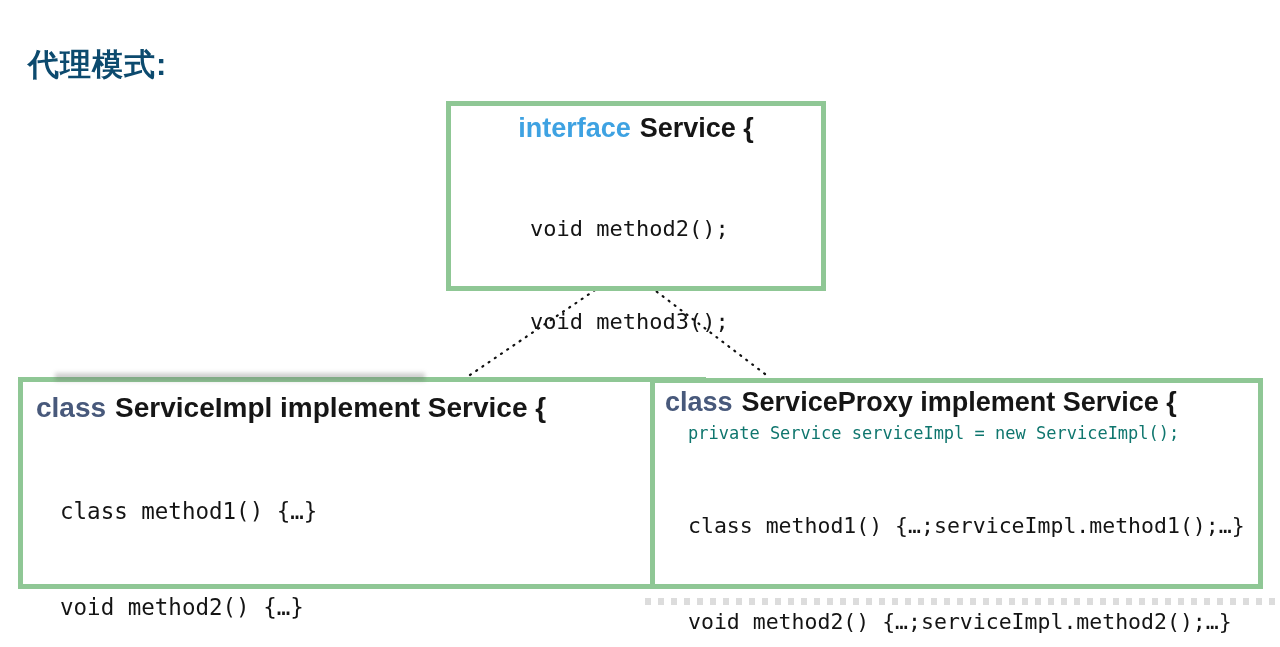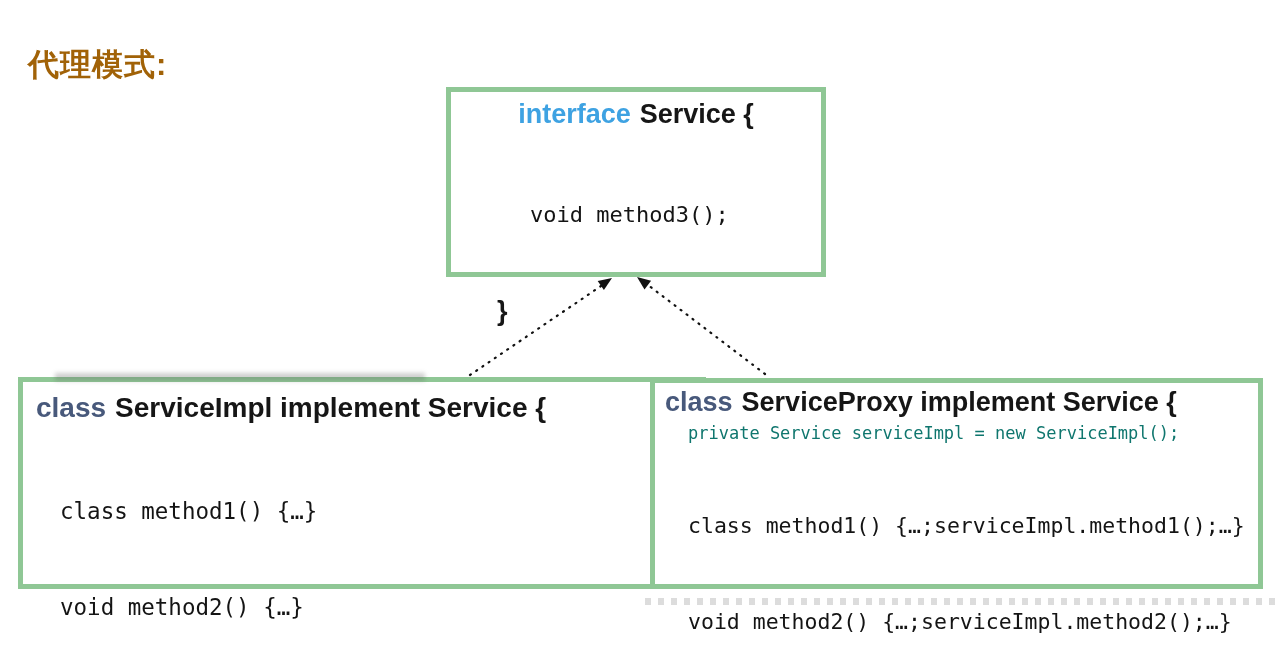--- a/index.html
+++ b/index.html
@@ -6,31 +6,31 @@
     margin: 0; padding: 0;
     width: 1280px; height: 647px;
     background: #ffffff;
     overflow: hidden;
     font-family: "Liberation Sans", sans-serif;
   }
   .canvas { position: relative; width: 1280px; height: 647px; background: #ffffff; }
 
   .page-title {
     position: absolute; left: 28px; top: 44px;
-    font-size: 31px; font-weight: bold; color: #a16207;
+    font-size: 31px; font-weight: bold; color: #0c4a6e;
     letter-spacing: 1px;
   }
 
   .box {
     position: absolute;
     background: #ffffff;
     border: 5px solid #8fc795;
     box-sizing: border-box;
   }
-  #interface-box { left: 446px; top: 87px;  width: 380px; height: 190px; }
+  #interface-box { left: 446px; top: 101px;  width: 380px; height: 190px; }
   #impl-box      { left: 18px;  top: 377px; width: 688px; height: 212px; }
   #proxy-box     { left: 650px; top: 378px; width: 613px; height: 211px; }
 
   .box-heading {
     font-weight: bold; color: #161616;
     font-family: "Liberation Sans", sans-serif;
     white-space: nowrap;
   }
   #interface-box .box-heading { text-align: center; font-size: 27px; margin-top: 7px; }
   #impl-box .box-heading      { font-size: 28px; margin: 10px 0 0 13px; }
@@ -95,20 +95,21 @@
       <line x1="765" y1="374" x2="648" y2="285" stroke="#111111" stroke-width="2.2" stroke-dasharray="1 6.5" stroke-linecap="round"></line>
       <polygon points="637,277 651.1,280.8 644.5,289.6" fill="#111111"></polygon>
     </g>
   </svg>
 
   <div class="box" id="interface-box">
     <div class="box-heading">
       <span class="kw kw-interface">interface</span><span>Service {</span>
     </div>
     <div class="code">
+      <div>void method2();</div>
       <div>void method3();</div>
     </div>
     <div class="closing-brace">}</div>
   </div>
 
   <div class="box" id="impl-box">
     <div class="box-heading">
       <span class="kw kw-class">class</span><span>ServiceImpl implement Service {</span>
     </div>
     <div class="code">

